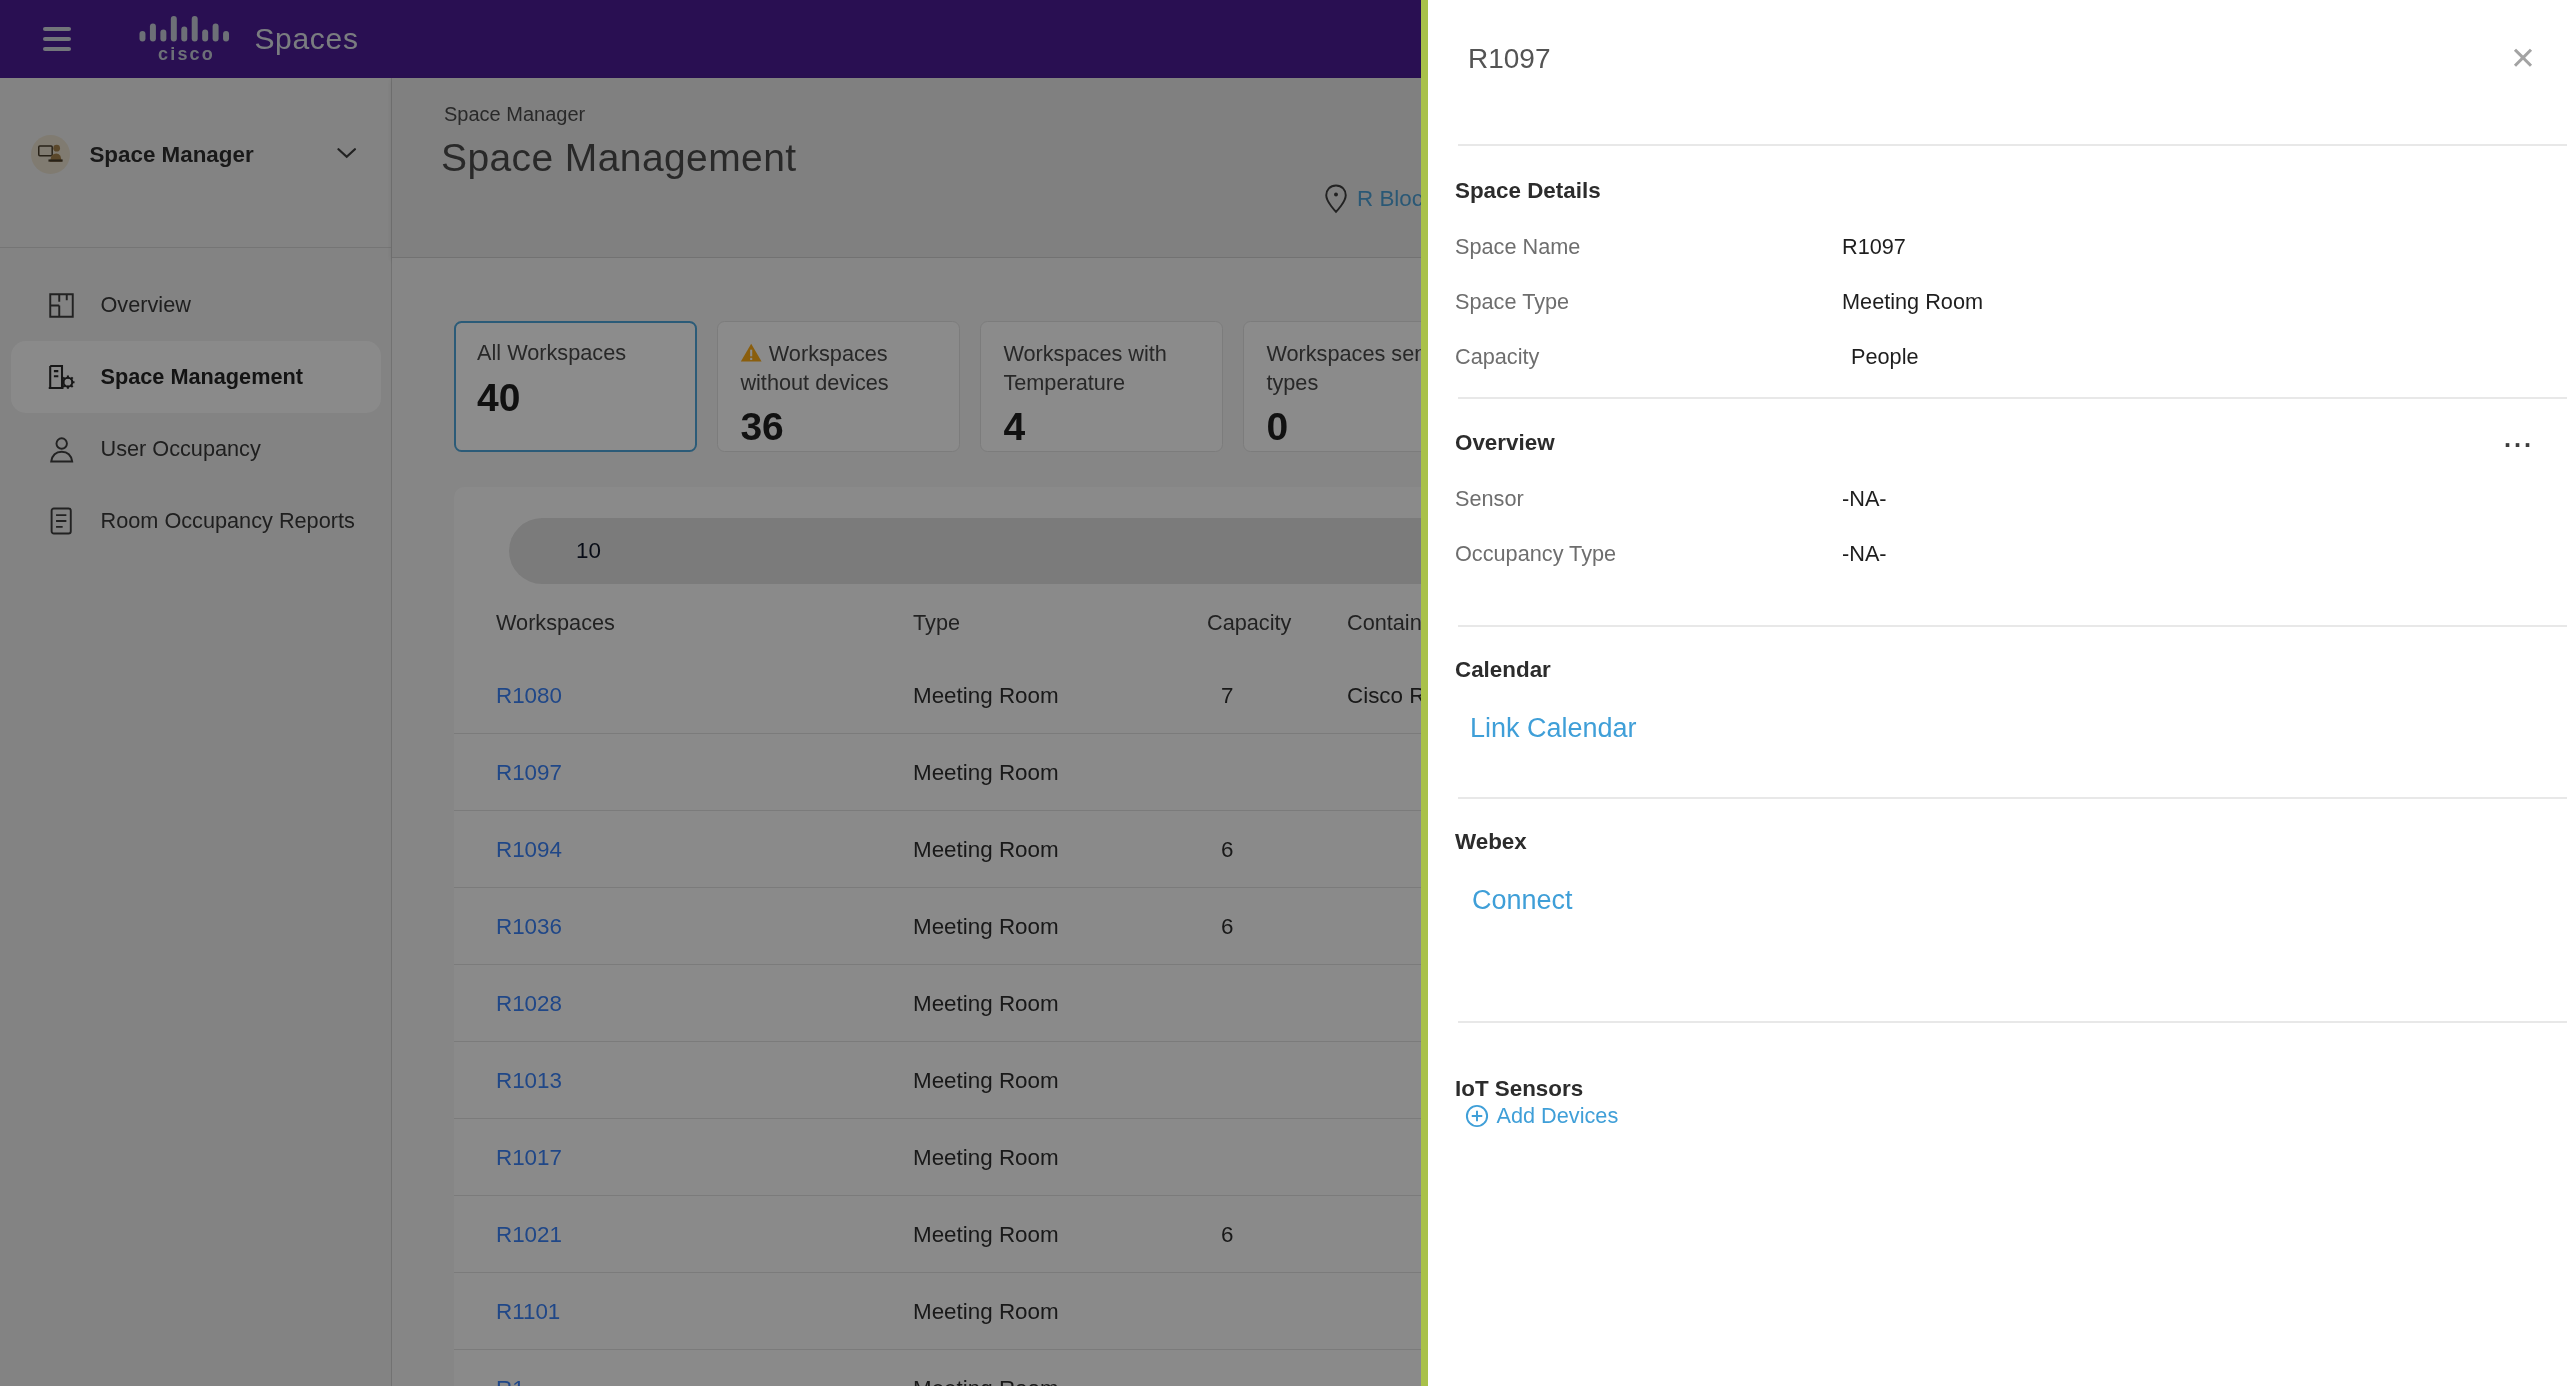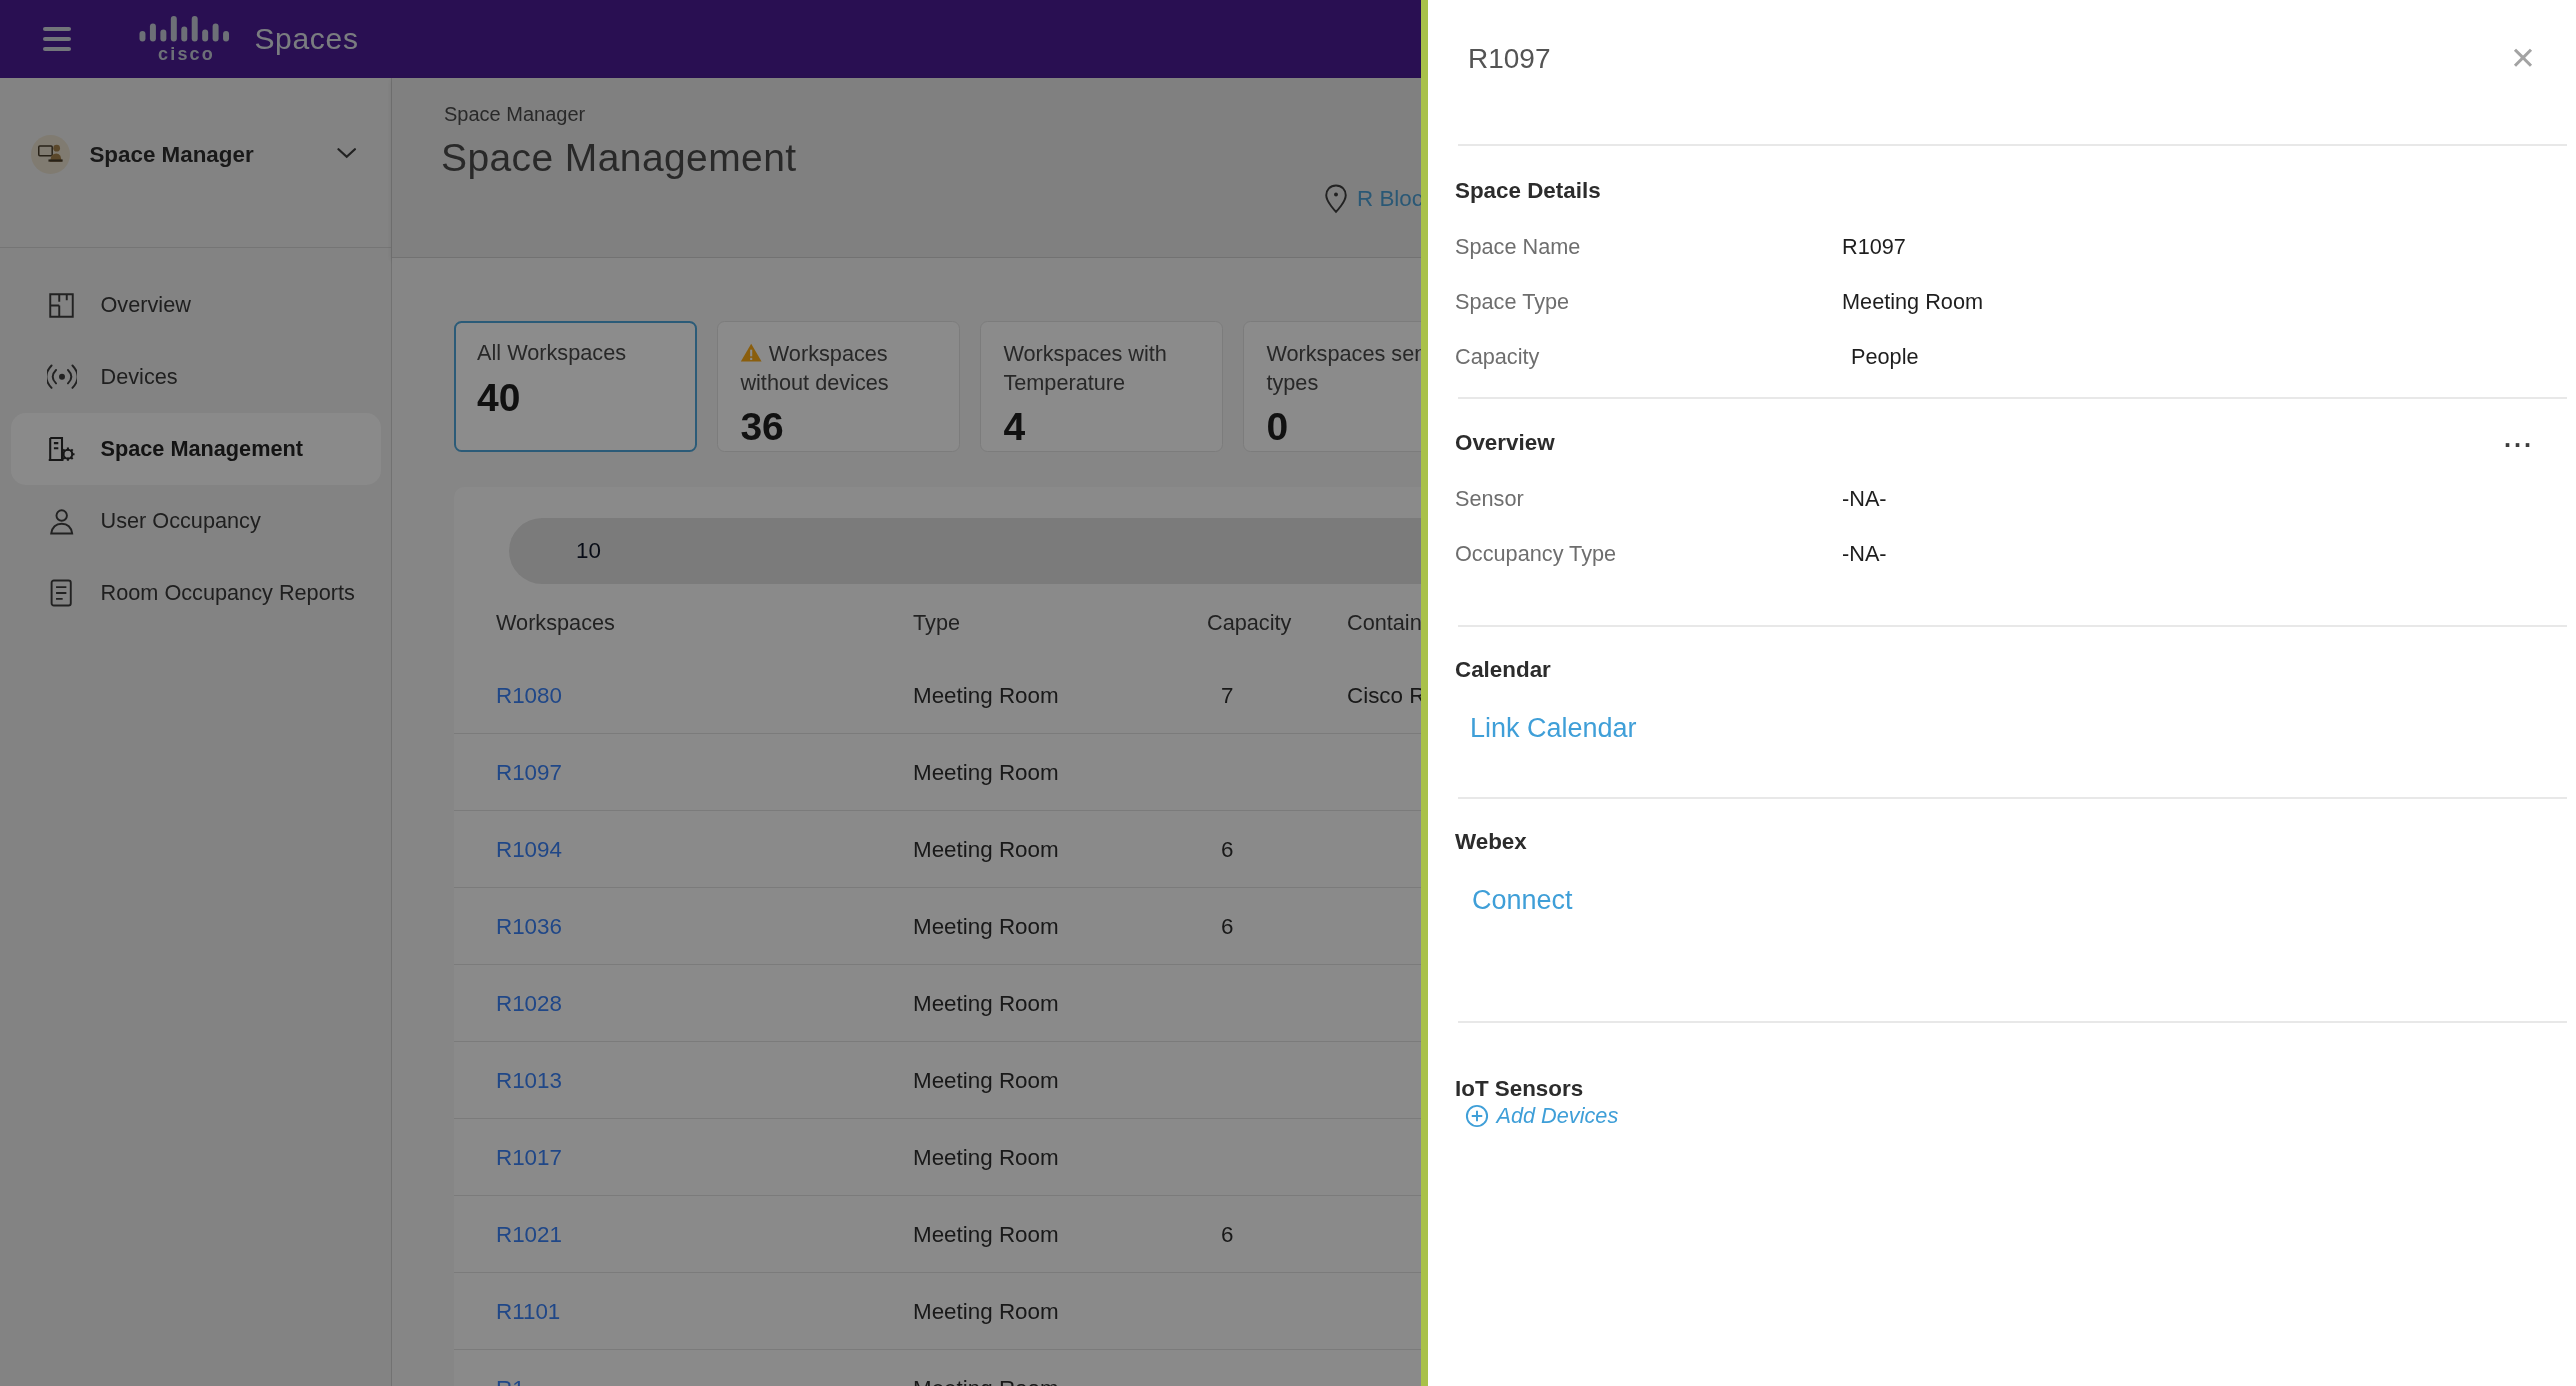--- a/index.html
+++ b/index.html
@@ -80,21 +80,21 @@
   .drawer-close { position:absolute; left:1082px; top:43px; font-size:31px; font-weight:300; color:#a3a3a3; cursor:pointer; line-height:1; }
   .dv { position:absolute; left:30px; width:1109px; height:1.5px; background:#e8e8e8; }
   .sec-h { position:absolute; left:27px; font-size:22.4px; font-weight:600; color:#2c2c2c; }
   .f-label { position:absolute; left:27px; font-size:21.7px; color:#6e6e6e; }
   .f-value { position:absolute; left:414px; font-size:21.7px; color:#1e1e1e; }
   .drawer a.link { font-size:27px; color:#3f9fd8; text-decoration:none; cursor:pointer; }
   .lnk { position:absolute; }
   .ellipsis-menu { position:absolute; left:1076px; top:424px; font-size:25.4px; font-weight:700;
     letter-spacing:3px; color:#3c3c3c; cursor:pointer; }
   .add-devices { position:absolute; left:37px; top:1103px; display:flex; align-items:center; gap:7.5px; cursor:pointer; }
-  .add-devices span.txt { font-size:21.7px; color:#3f9fd8;font-style:italic; }
+  .add-devices span.txt { font-size:21.7px; color:#3f9fd8; }
 </style>
 </head>
 <body>
 
 <div class="app">
 
   <div class="topbar">
     <div class="hamburger">
       <span></span>
         <span></span>
@@ -141,29 +141,20 @@
 
       <div class="nav-item">
         <span class="nav-icon">
           <svg width="27" height="27" viewBox="0 0 36 36">
               <path d="M3 3 h30 v30 h-30 z M3 18 h12 M15 3 v10 M15 18 v15 M25 3 v8" fill="none" stroke="#3f3f3f" stroke-width="2.6"></path>
             </svg>
         </span>
         <span class="nav-label">Overview</span>
       </div>
 
-      <div class="nav-item">
-        <span class="nav-icon">
-          <svg width="30" height="25.4" viewBox="0 0 40 34">
-            <circle cx="20" cy="17" r="4" fill="#3f3f3f"></circle>
-            <path d="M12 8 q-9 9 0 18 M28 8 q9 9 0 18 M6 2 q-14 15 0 30 M34 2 q14 15 0 30" fill="none" stroke="#3f3f3f" stroke-width="2.6" stroke-linecap="round"></path>
-          </svg>
-        </span>
-        <span class="nav-label">Devices</span>
-      </div>
 
       <div class="nav-item active">
         <span class="nav-icon">
           <svg width="30" height="28" viewBox="0 0 40 38">
             <path d="M4 4 h16 v30 M4 4 v30 M2 34 h20" fill="none" stroke="#2b2b2b" stroke-width="2.8"></path>
             <path d="M9 11 h6 M9 18 h6" stroke="#2b2b2b" stroke-width="2.8"></path>
             <circle cx="28" cy="26" r="6" fill="none" stroke="#2b2b2b" stroke-width="2.8"></circle>
             <g stroke="#2b2b2b" stroke-width="2.8">
               <path d="M28 17 v4 M28 31 v4 M19 26 h4 M33 26 h4 M21.5 19.5 l3 3 M31.5 29.5 l3 3 M34.5 19.5 l-3 3 M24.5 29.5 l-3 3"></path>
             </g>

